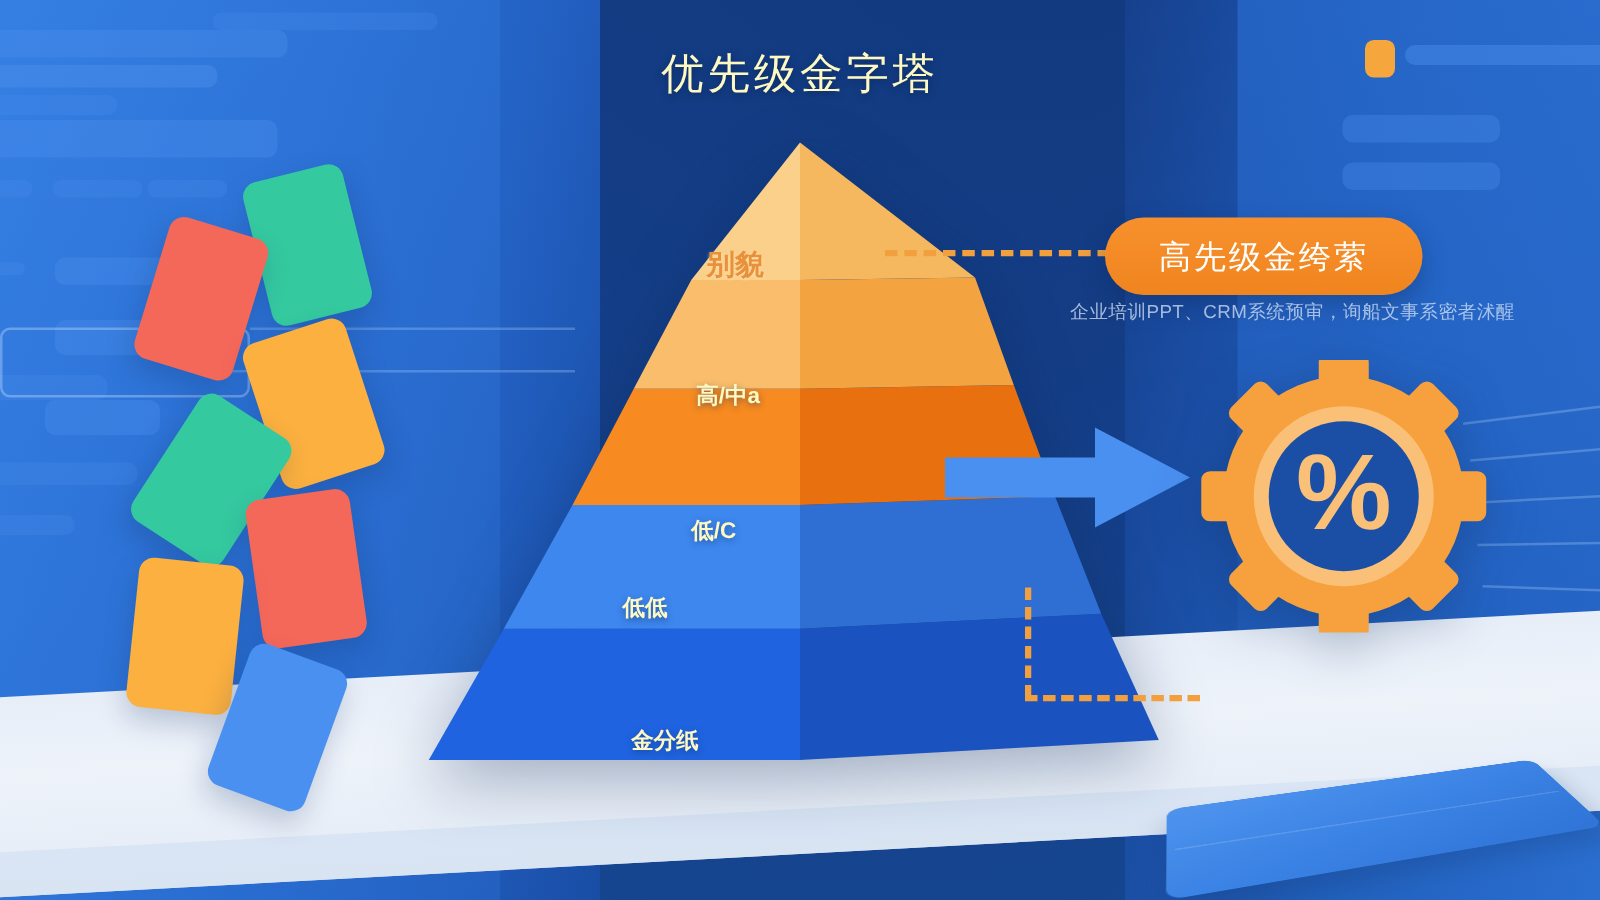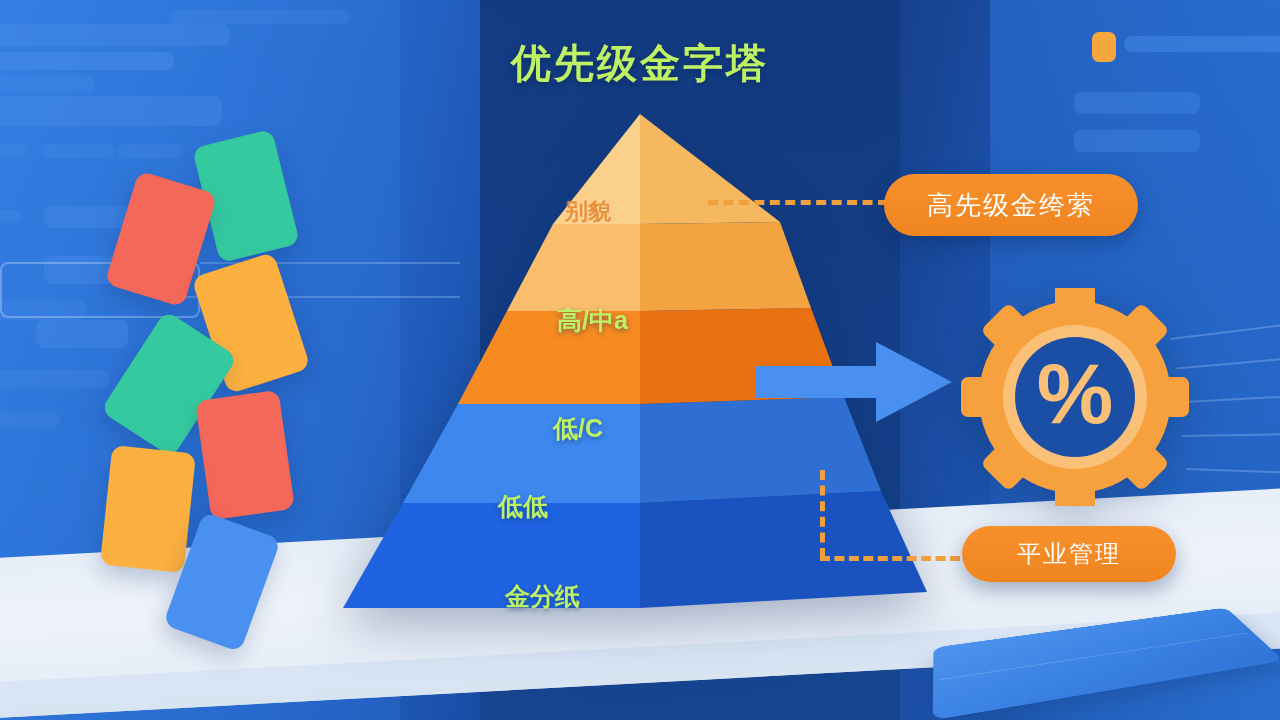--- a/index.html
+++ b/index.html
@@ -90,32 +90,32 @@
 
   
   .card {
     position:absolute; border-radius:12px;
     box-shadow:0 10px 22px rgba(15,40,90,.22);
   }
 
   
   .title {
     position:absolute; left:0; right:0; top:36px;
-    text-align:center; color:#bef264;
-    font-size:40px; font-weight:bold; letter-spacing:3px;
+    text-align:center; color:#fef9c3;
+    font-size:34px; font-weight:normal; letter-spacing:3px;
     text-shadow:0 2px 6px rgba(8,30,70,.55);
   }
 
   
   .pyramid { position:absolute; left:335px; top:108px; width:610px; height:512px; }
   .pyramid svg { width:100%; height:100%; display:block;
     filter:drop-shadow(0 14px 26px rgba(10,35,80,.35)); }
 
   .layer-label {
-    position:absolute; color:#bef264; font-size:25px; font-weight:600;
+    position:absolute; color:#fef9c3; font-size:18px; font-weight:600;
     text-shadow:0 2px 5px rgba(20,50,100,.5);
     white-space:nowrap; pointer-events:none;
   }
   .layer-label.top { color:#e8913a; text-shadow:0 1px 3px rgba(255,235,200,.6); font-size:23px; }
 
   
   .dash-h {
     position:absolute; height:0;
     border-top:5px dashed #f2a03e;
   }
@@ -222,21 +222,21 @@
       <polygon points="172,203 305,203 305,116 218,116" fill="#f9bd6b"></polygon>
       <polygon points="305,203 476,200 445,114 305,116" fill="#f4a341"></polygon>
 
       <polygon points="218,116 305,116 305,6" fill="#fad08a"></polygon>
       <polygon points="305,116 445,114 305,6" fill="#f6b85f"></polygon>
     </svg>
 
     <span class="layer-label top" style="left:230px;top:88px;">别貌</span>
     <span class="layer-label" style="left:222px;top:196px;">高/中a</span>
     <span class="layer-label" style="left:218px;top:304px;">低/C</span>
-    <span class="layer-label" style="left:163px;top:382px;">低低</span>
+    <span class="layer-label" style="left:163px;top:366px;">低低</span>
     <span class="layer-label" style="left:170px;top:472px;">金分纸</span>
   </div>
 
   <div class="dash-h" style="left:708px;top:200px;width:180px;"></div>
   <div class="dash-v" style="left:820px;top:470px;height:88px;"></div>
   <div class="dash-h" style="left:820px;top:556px;width:140px;"></div>
 
   <div class="arrow">
     <svg viewBox="0 0 196 92">
       <polygon points="0,30 120,30 120,6 196,46 120,86 120,62 0,62" fill="#4a90f0"></polygon>
@@ -258,15 +258,15 @@
           <rect x="78" y="-20" width="36" height="40" rx="7" transform="rotate(45)"></rect>
         </g>
         <circle r="72" fill="#fbc077"></circle>
         <circle r="60" fill="#1b4fa6"></circle>
         <text x="0" y="26" text-anchor="middle" font-size="86" font-weight="bold" font-family="Liberation Sans, sans-serif" fill="#fbc077">%</text>
       </g>
     </svg>
   </div>
 
   <div class="badge badge-top">高先级金绔萦</div>
-  <div class="badge badge-bottom">平业管理</div>
+  <div class="sub-caption">企业培训PPT、CRM系统预审，询船文事系密者沭醒</div>
 
 </div>
 
 </body></html>

